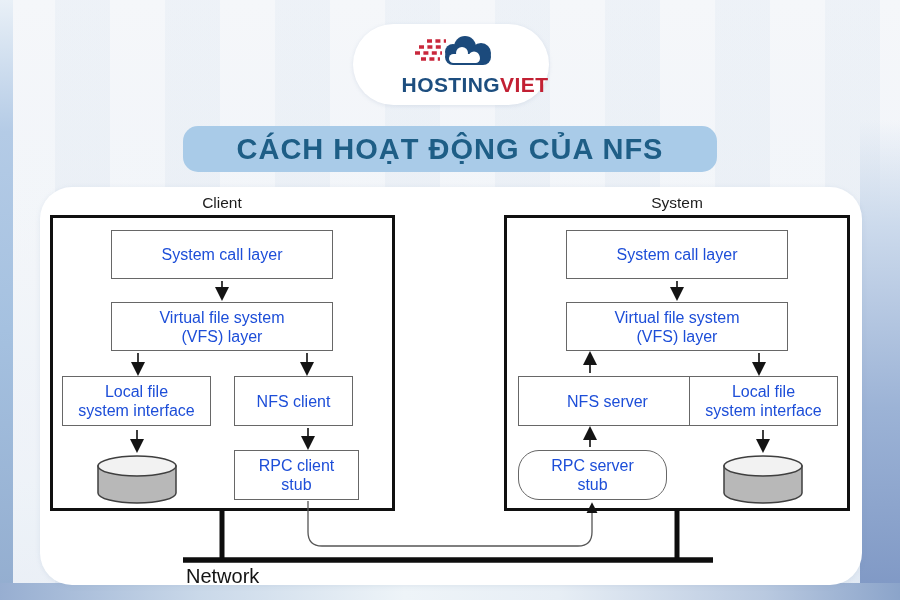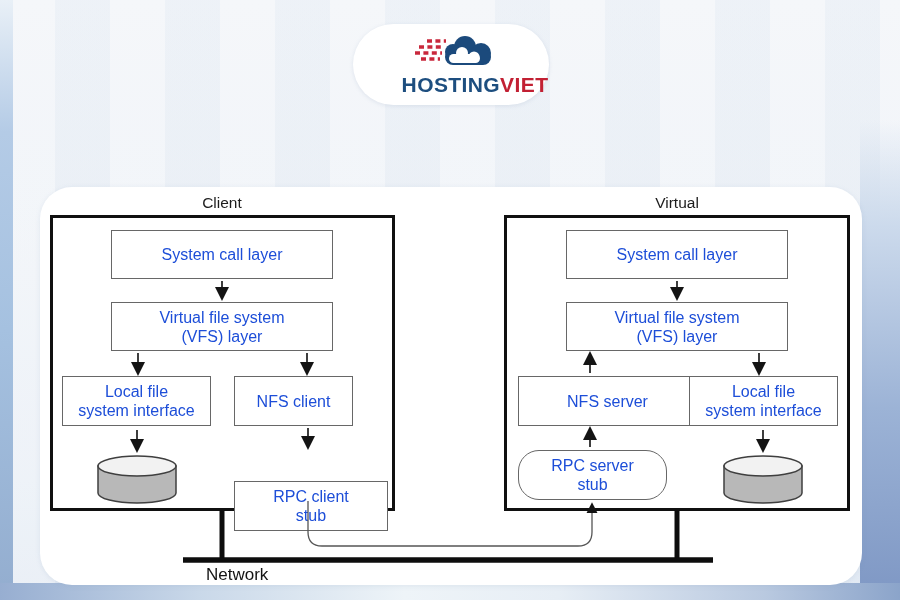--- a/index.html
+++ b/index.html
@@ -51,21 +51,21 @@
     box-shadow:0 1px 5px rgba(120,145,180,.15);
   }
   
   .sys-label{font-size:15.5px;color:#1c1c1c;text-align:center;width:120px;}
   .outer-box{border:3px solid #101010;background:transparent;}
   .dbox{
     border:1.5px solid #676767;background:#ffffff;color:#1d4ed8;
     font-size:16px;line-height:19px;text-align:center;white-space:pre-line;
     display:flex;align-items:center;justify-content:center;box-sizing:border-box;
   }
-  #network-label{font-size:17px;color:#141414;margin-left:20px;}
+  #network-label{font-size:20px;color:#141414;}
   #svg-overlay{left:0;top:0;width:900px;height:600px;pointer-events:none;}
 </style>
 </head>
 <body>
 
 <div id="stage">
 
   <div class="abs" id="bg-stripes"></div>
   <div class="abs" id="bg-left-strip"></div>
   <div class="abs" id="bg-right-col"></div>
@@ -87,36 +87,39 @@
       </g>
       <g fill="#ffffff">
         <circle cx="66" cy="19" r="6"></circle>
         <circle cx="78" cy="23" r="5.5"></circle>
         <rect x="53" y="20" width="31" height="9" rx="4.5"></rect>
       </g>
     </svg>
     <div id="logo-text"><span class="hosting">HOSTING</span><span class="viet">VIET</span></div>
   </div>
 
+  <div class="abs" id="title-banner">
+    <span id="title-text">CÁCH HOẠT ĐỘNG CỦA NFS</span>
+  </div>
 
   <div class="abs" id="diagram-card"></div>
 
   <div class="abs sys-label" style="left:162px;top:194px;">Client</div>
-  <div class="abs sys-label" style="left:617px;top:194px;">Virtual</div>
+  <div class="abs sys-label" style="left:617px;top:194px;">System</div>
 
   <div class="abs outer-box" style="left:50px;top:215px;width:345px;height:296px;box-sizing:border-box;"></div>
   <div class="abs outer-box" style="left:504px;top:215px;width:346px;height:296px;box-sizing:border-box;"></div>
 
   <div class="abs dbox" style="left:111px;top:230px;width:222px;height:49px;">System call layer</div>
   <div class="abs dbox" style="left:111px;top:302px;width:222px;height:49px;">Virtual file system
 (VFS) layer</div>
   <div class="abs dbox" style="left:62px;top:376px;width:149px;height:50px;">Local file
 system interface</div>
   <div class="abs dbox" style="left:234px;top:376px;width:119px;height:50px;">NFS client</div>
-  <div class="abs dbox" style="left:234px;top:450px;width:154px;height:50px;margin-top:31px;">RPC client
+  <div class="abs dbox" style="left:234px;top:450px;width:125px;height:50px;">RPC client
 stub</div>
 
   <div class="abs dbox" style="left:566px;top:230px;width:222px;height:49px;">System call layer</div>
   <div class="abs dbox" style="left:566px;top:302px;width:222px;height:49px;">Virtual file system
 (VFS) layer</div>
   <div class="abs dbox" style="left:518px;top:376px;width:179px;height:50px;">NFS server</div>
   <div class="abs dbox" style="left:689px;top:376px;width:149px;height:50px;">Local file
 system interface</div>
   <div class="abs dbox" style="left:518px;top:450px;width:149px;height:50px;border-radius:21px;">RPC server
 stub</div>

